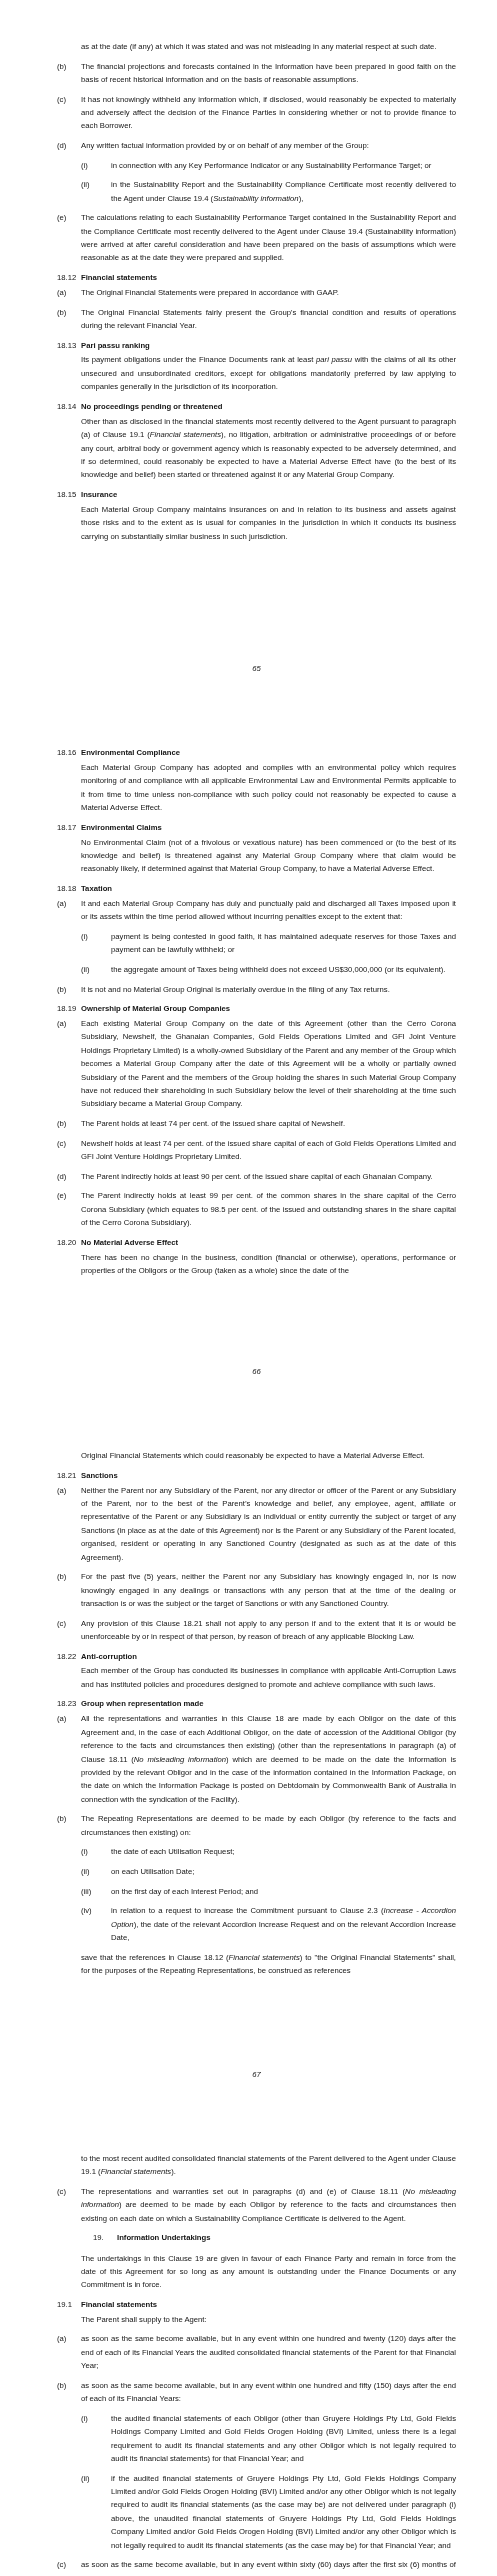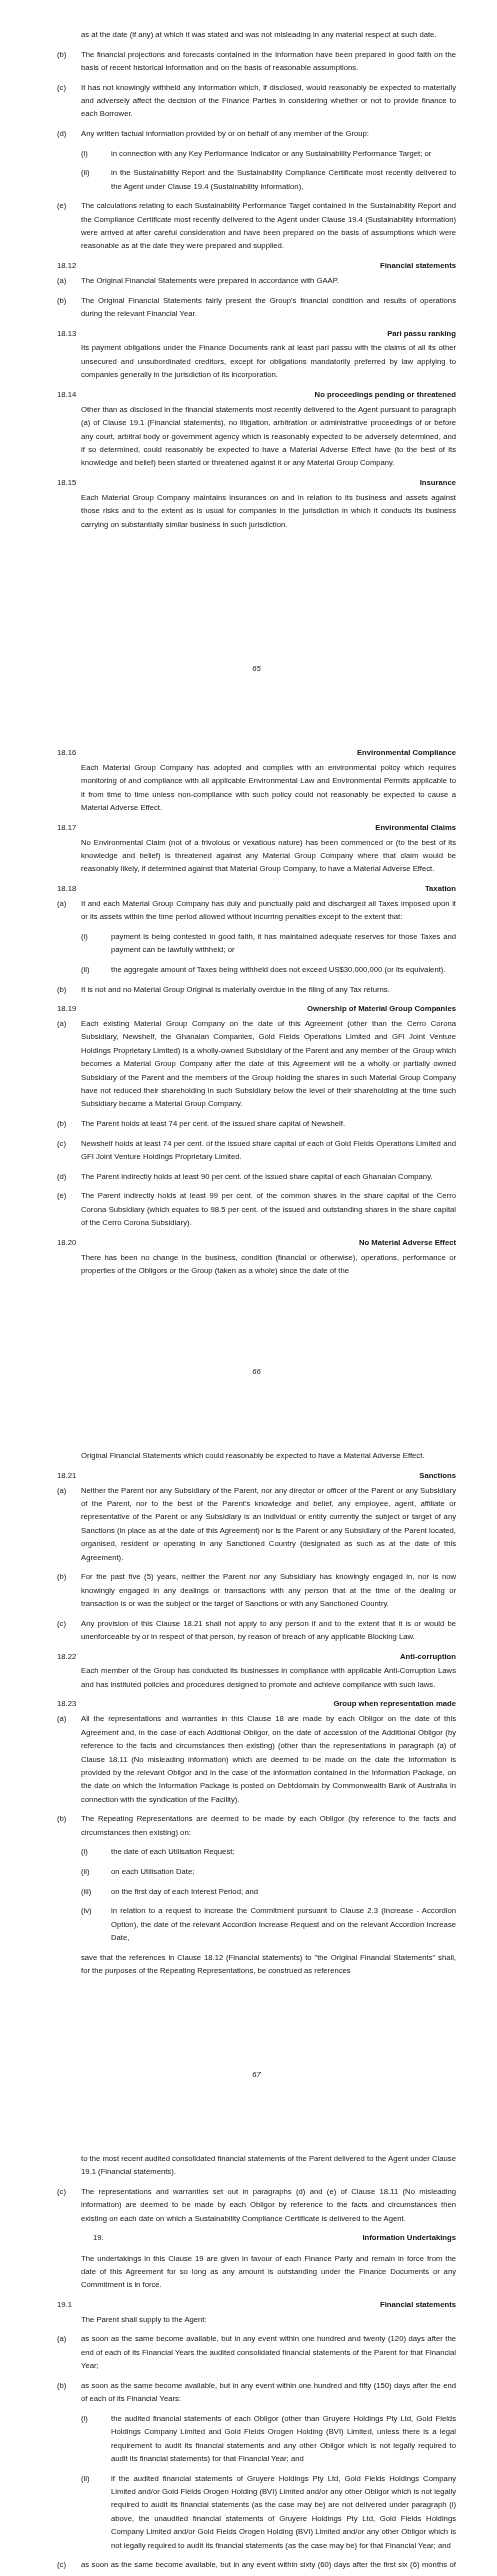--- a/index.html
+++ b/index.html
@@ -1,31 +1,31 @@
 <!DOCTYPE html>
 <html style="font-size:8.2px"><head>
 <meta charset="utf-8">
 <style>
   html,body{margin:0;padding:0;background:#ffffff;}
   body{width:497px;font-family:"Liberation Sans","DejaVu Sans",sans-serif;color:#151515;}
   #document-root{width:497px;}
   .page{position:relative;width:497px;height:703px;box-sizing:border-box;
         padding:43px 41px 0 57px;overflow:hidden;background:#ffffff;}
-  .page.first{padding-top:28px;}
+  .page.first{padding-top:40px;}
   .blk{font-size:7.7px;line-height:13.4px;margin-bottom:6.2px;}
-  .heading{font-weight:bold;margin-bottom:1.5px;padding-left:24px;position:relative;text-align:right;}
+  .heading{font-weight:bold;margin-bottom:1.5px;padding-left:24px;position:relative;text-align:left;}
   .heading.spaced{margin-bottom:6.7px;margin-left:36px;}
   .heading .cnum{position:absolute;left:0;top:0;font-weight:normal;}
   .bodyp{padding-left:24px;}
   .item{display:flex;}
   .item .plabel{flex:0 0 24px;}
   .item.lv2{padding-left:24px;}
   .item.lv2 .plabel{flex:0 0 30px;}
   .ptext{flex:1 1 auto;text-align:justify;}
-  .it{}
+  .it{font-style:italic;}
   .page-number{position:absolute;left:57px;right:41px;bottom:28px;
                text-align:center;font-size:7.7px;line-height:13.4px;font-style:italic;}
 </style>
 </head>
 <body>
 
 <div id="document-root">
     <div class="page first">
       <div class="blk bodyp">
         <div class="ptext"><span class="rn">as at the date (if any) at which it was stated and was not misleading in any material respect at such date.</span></div>

